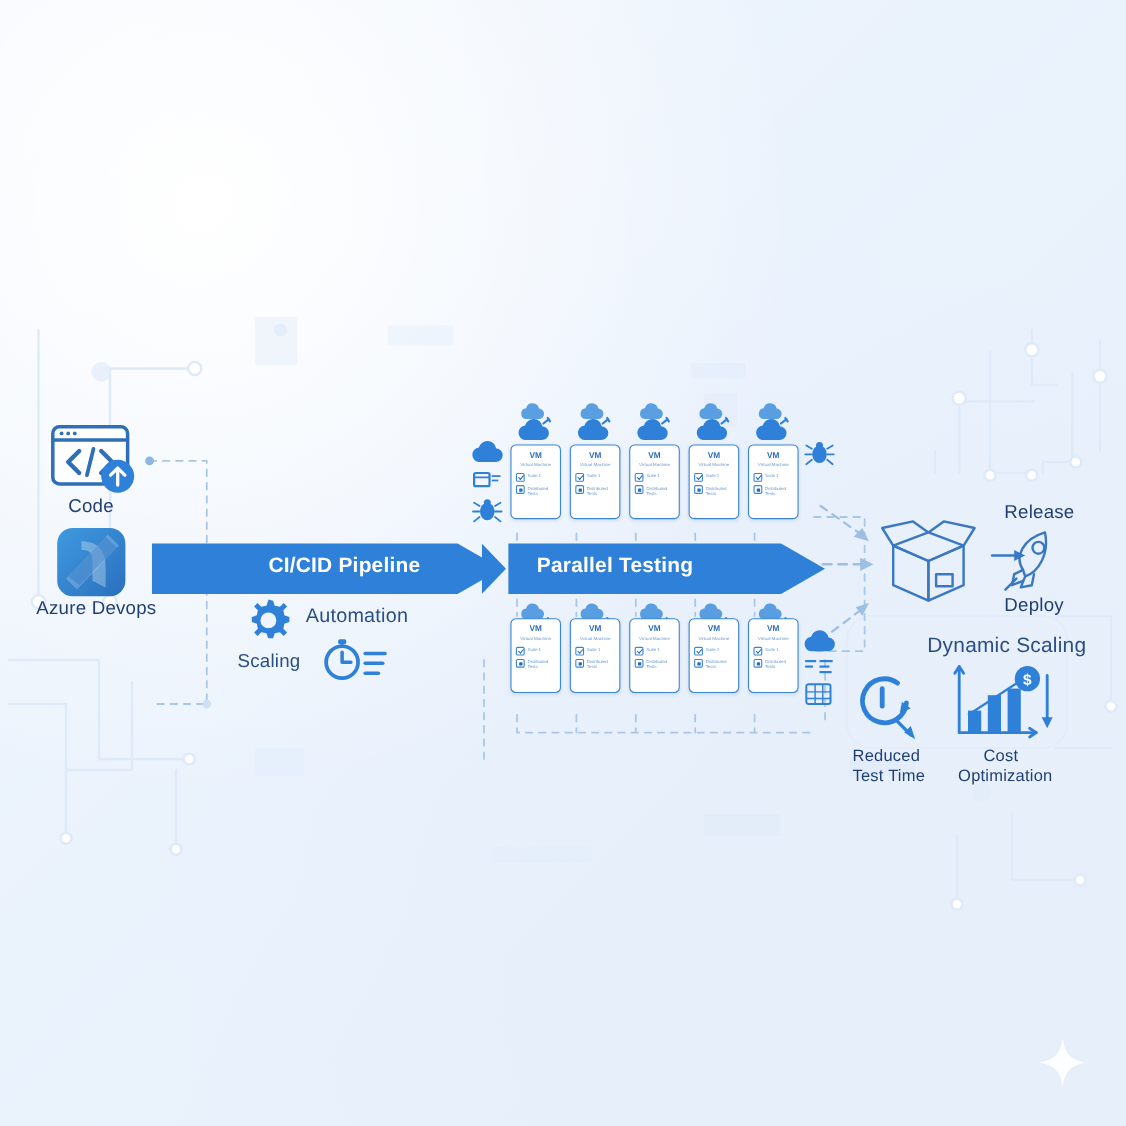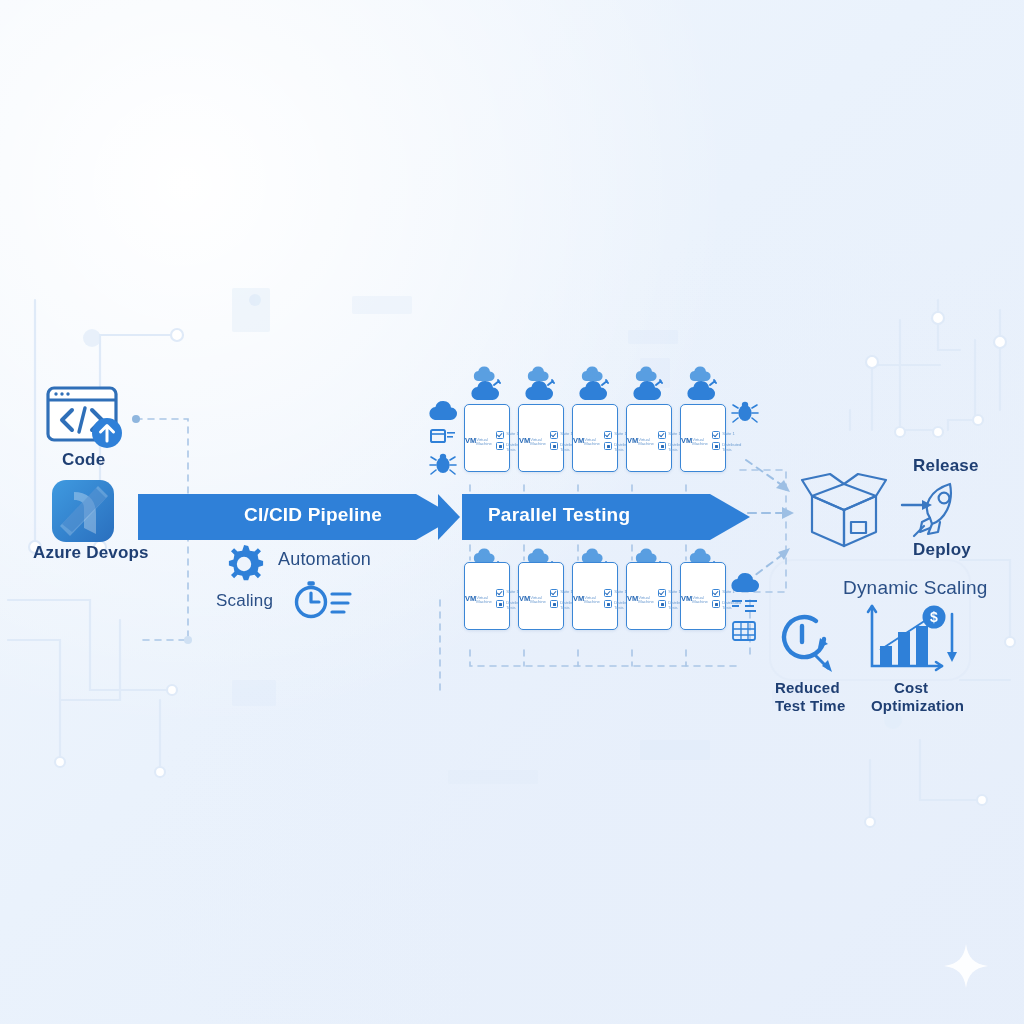--- a/index.html
+++ b/index.html
@@ -17,34 +17,34 @@
   }
   .abs{position:absolute;}
   .nosel{user-select:none;}
 
   
   .bgsvg{position:absolute;left:0;top:0;width:1024px;height:1024px;}
   .blk{position:absolute;background:#dae7f7;opacity:.45;border-radius:2px;}
 
   
   .lbl{
-    position:absolute;color:#1f3f73;font-weight:700;
+    position:absolute;color:#1f3f73;font-weight:400;
     letter-spacing:.2px;white-space:nowrap;
   }
   .lbl.thin{font-weight:400;color:#2a4f86;}
 
   
   .arrowband{position:absolute;}
 
   
   .vmcard{
     position:absolute;width:46px;height:68px;
     background:#ffffff;border:1.6px solid #3a86d6;border-radius:5px;
     box-shadow:0 1px 3px rgba(40,90,160,.12);
-    display:flex;flex-direction:row;align-items:center;
+    display:flex;flex-direction:column;align-items:center;
     padding-top:5px;box-sizing:border-box;
   }
   .vmtitle{font-size:7.5px;font-weight:700;color:#2b6cb8;line-height:1;}
   .vmsub{font-size:4.3px;color:#6f9ed2;margin-top:3px;line-height:1;
          transform:scaleY(.9);letter-spacing:-.1px;}
   .vmrows{margin-top:5px;width:100%;padding:0 4px;box-sizing:border-box;}
   .vmrow{display:flex;align-items:flex-start;gap:2.5px;margin-bottom:3px;}
   .chk{
     width:8px;height:8px;flex:0 0 8px;border:1.1px solid #3a86d6;border-radius:1.5px;
     background:#fff;position:relative;box-sizing:border-box;

